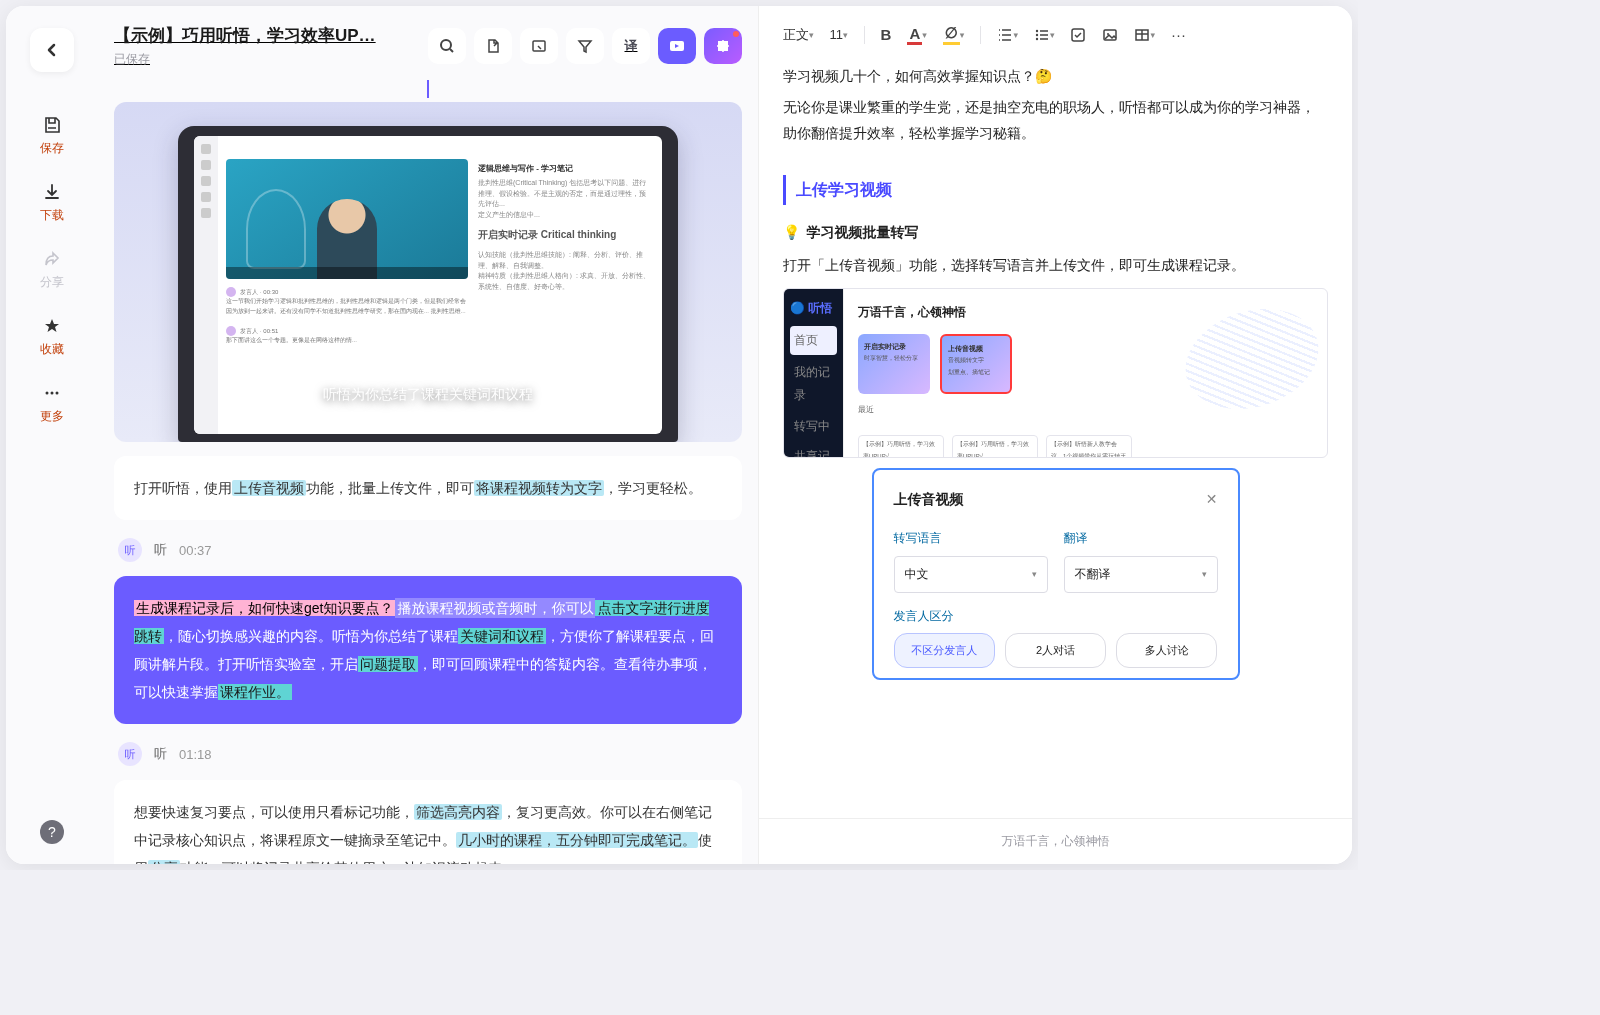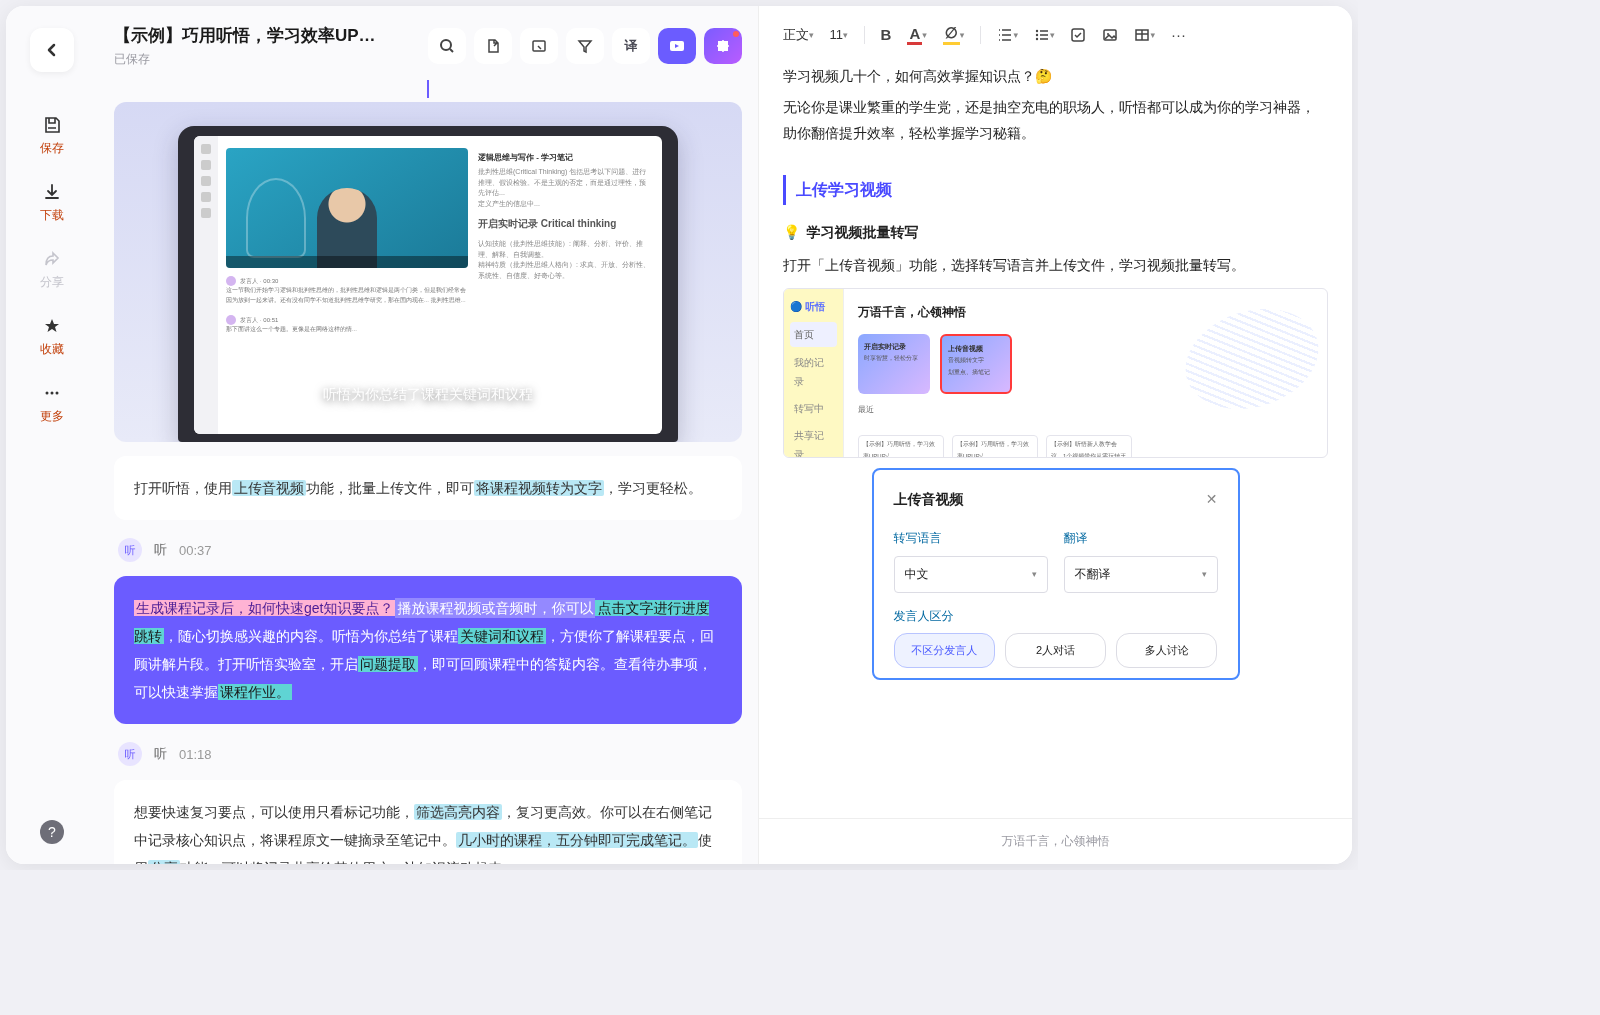--- a/index.html
+++ b/index.html
@@ -74,20 +74,21 @@
   width: 660px;
   display: flex;
   flex-direction: column;
   background: #fafafc;
 }
 .mid-header {
   display: flex;
   align-items: center;
   padding: 18px 16px 8px 16px;
   gap: 20px;
+  text-decoration: underline;
 }
 .title-col { flex: 1; min-width: 0; }
 .doc-title {
   font-size: 17px;
   font-weight: 700;
   color: #1a1a1a;
   white-space: nowrap;
   overflow: hidden;
   text-overflow: ellipsis;
 }
@@ -154,21 +155,21 @@
 .ls-side {
   width: 24px;
   background: #f2f2f5;
   display: flex;
   flex-direction: column;
   align-items: center;
   gap: 6px;
   padding-top: 8px;
 }
 .ls-side span { width: 10px; height: 10px; background: #ccc; border-radius: 2px; }
-.ls-main { flex: 1; padding: 12px 8px; display: flex; gap: 6px; }
+.ls-main { flex: 1; padding: 23px 8px; display: flex; gap: 6px; }
 .ls-left { flex: 1; display: flex; flex-direction: column; }
 .ls-vid {
   background: linear-gradient(145deg,#2aa4c4,#1b7a98);
   height: 120px;
   border-radius: 4px;
   position: relative;
   overflow: hidden;
 }
 .ls-vid-person {
   position: absolute;
@@ -242,21 +243,21 @@
   background: #e8e4ff;
   color: #6b5cff;
   font-size: 11px;
   display: flex; align-items: center; justify-content: center;
 }
 .trans-speaker { font-size: 13px; color: #666; }
 .trans-time { font-size: 13px; color: #999; }
 .hl { background: #b9e8f5; padding: 0 2px; border-radius: 2px; }
 .trans-block.active .hl-w { background: rgba(255,255,255,0.28); padding: 2px 2px; }
 .trans-block.active .hl-teal { background: #5fd4d4; color: #1a1a1a; padding: 0 2px; }
-.trans-block.active .hl-pink { background: #ffb3d4; color: #4c1d95; padding: 0 2px; }
+.trans-block.active .hl-pink { background: #ffb3d4; color: #000000; padding: 0 2px; }
 
 .right {
   flex: 1;
   display: flex;
   flex-direction: column;
   background: #fff;
   border-left: 1px solid #eee;
 }
 .ed-toolbar {
   display: flex;
@@ -301,21 +302,21 @@
 .shot {
   width: 100%;
   height: 170px;
   border: 1px solid #e4e4ec;
   border-radius: 6px;
   margin: 10px 0;
   background: #fff;
   display: flex;
   overflow: hidden;
 }
-.shot-side { width: 60px; background: #fef9c3; border-right: 1px solid #eee; padding: 8px 6px; font-size: 10px; color: #666; }
+.shot-side { width: 60px; background: #0f172a; border-right: 1px solid #eee; padding: 8px 6px; font-size: 12px; color: #666; }
 .shot-side .logo { color: #5a6eff; font-weight: 700; margin-bottom: 6px; }
 .shot-side .nav-i { background: #eef0ff; border-radius: 4px; padding: 3px 4px; margin-bottom: 3px; }
 .shot-side .nav-s { padding: 3px 4px; margin-bottom: 2px; color: #888; }
 .shot-main { flex: 1; position: relative; padding: 12px 14px; }
 .shot-main .slogan { font-size: 12px; font-weight: 700; margin-bottom: 10px; }
 .shot-cards { display: flex; gap: 10px; }
 .shot-card {
   width: 72px; height: 60px;
   border-radius: 6px;
   background: linear-gradient(135deg,#8ba8ff,#d8b8ff);
@@ -624,21 +625,21 @@
     </div>
 
     <div class="ed-body">
       <p>学习视频几十个，如何高效掌握知识点？🤔</p>
       <p>无论你是课业繁重的学生党，还是抽空充电的职场人，听悟都可以成为你的学习神器，助你翻倍提升效率，轻松掌握学习秘籍。</p>
       <h2>上传学习视频</h2>
       <div class="sub">
           <span class="bulb">💡</span>
           <span>学习视频批量转写</span>
         </div>
-      <p>打开「上传音视频」功能，选择转写语言并上传文件，学习视频批量转写。</p>
+      <p>打开「上传音视频」功能，选择转写语言并上传文件，即可生成课程记录。</p>
 
       <div class="shot">
         <div class="shot-side">
           <div class="logo">🔵 <span>听悟</span></div>
           <div class="nav-i">首页</div>
           <div class="nav-s">我的记录</div>
           <div class="nav-s">转写中</div>
           <div class="nav-s">共享记录</div>
           <div class="nav-s">回收站</div>
         </div>

